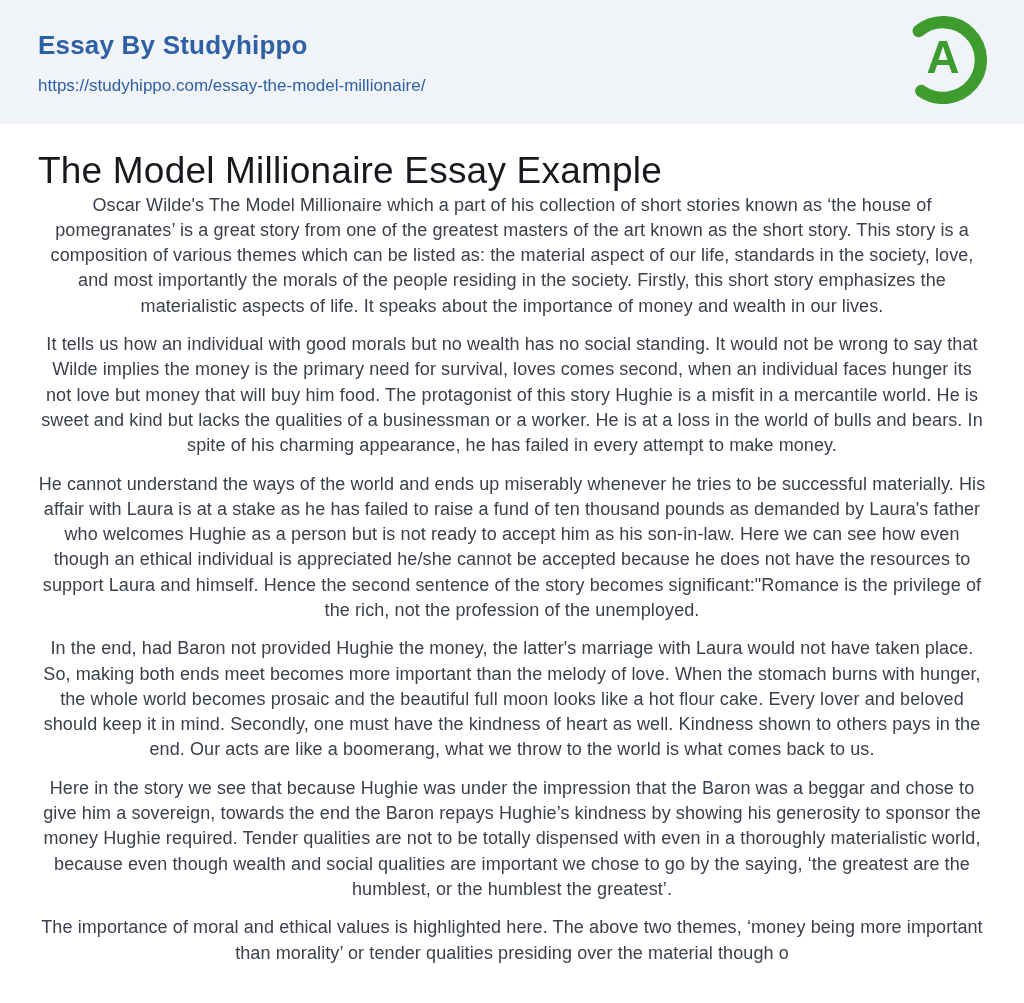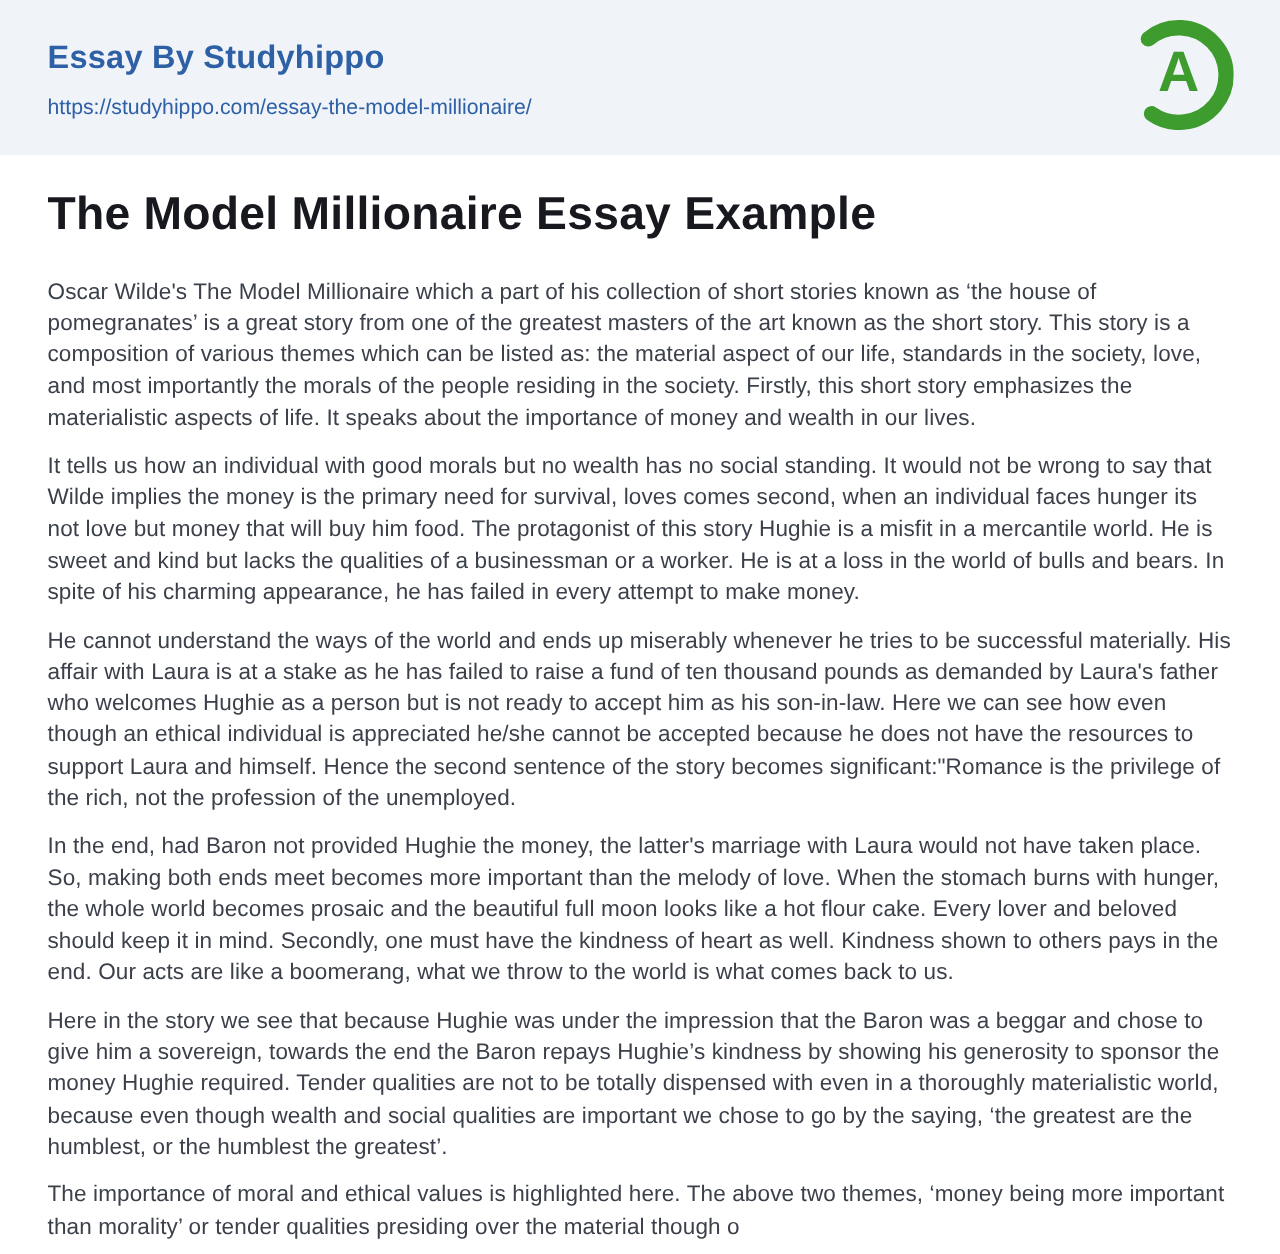--- a/index.html
+++ b/index.html
@@ -54,33 +54,34 @@
   .logo .letter {
     fill: var(--logo-green, #3e9c2e);
     font-family: "Liberation Sans", sans-serif;
     font-size: 52px;
     font-weight: 600;
   }
   main {
     padding: 26px 38px 40px 38px;
   }
   h1.essay-title {
-    margin: 0 0 28px 0;
+    margin: 0 0 0 0;
     font-size: 37px;
-    font-weight: 700;
+    font-weight: 400;
     color: var(--title-dark, #17191f);
     letter-spacing: 0.2px;
     line-height: 1.15;
   }
   p.essay-paragraph {
     margin: 0 0 13px 0;
     font-size: 18px;
     line-height: 25.3px;
     color: var(--body-text, #3b404a);
     letter-spacing: 0.1px;
+    text-align: center;
   }
 </style>
 </head>
 <body>
 
 <header class="header">
   <div class="site-title">Essay By Studyhippo</div>
   <a class="site-url">https://studyhippo.com/essay-the-model-millionaire/</a>
   <div class="logo">
     <svg viewBox="0 0 100 100" aria-hidden="true">

